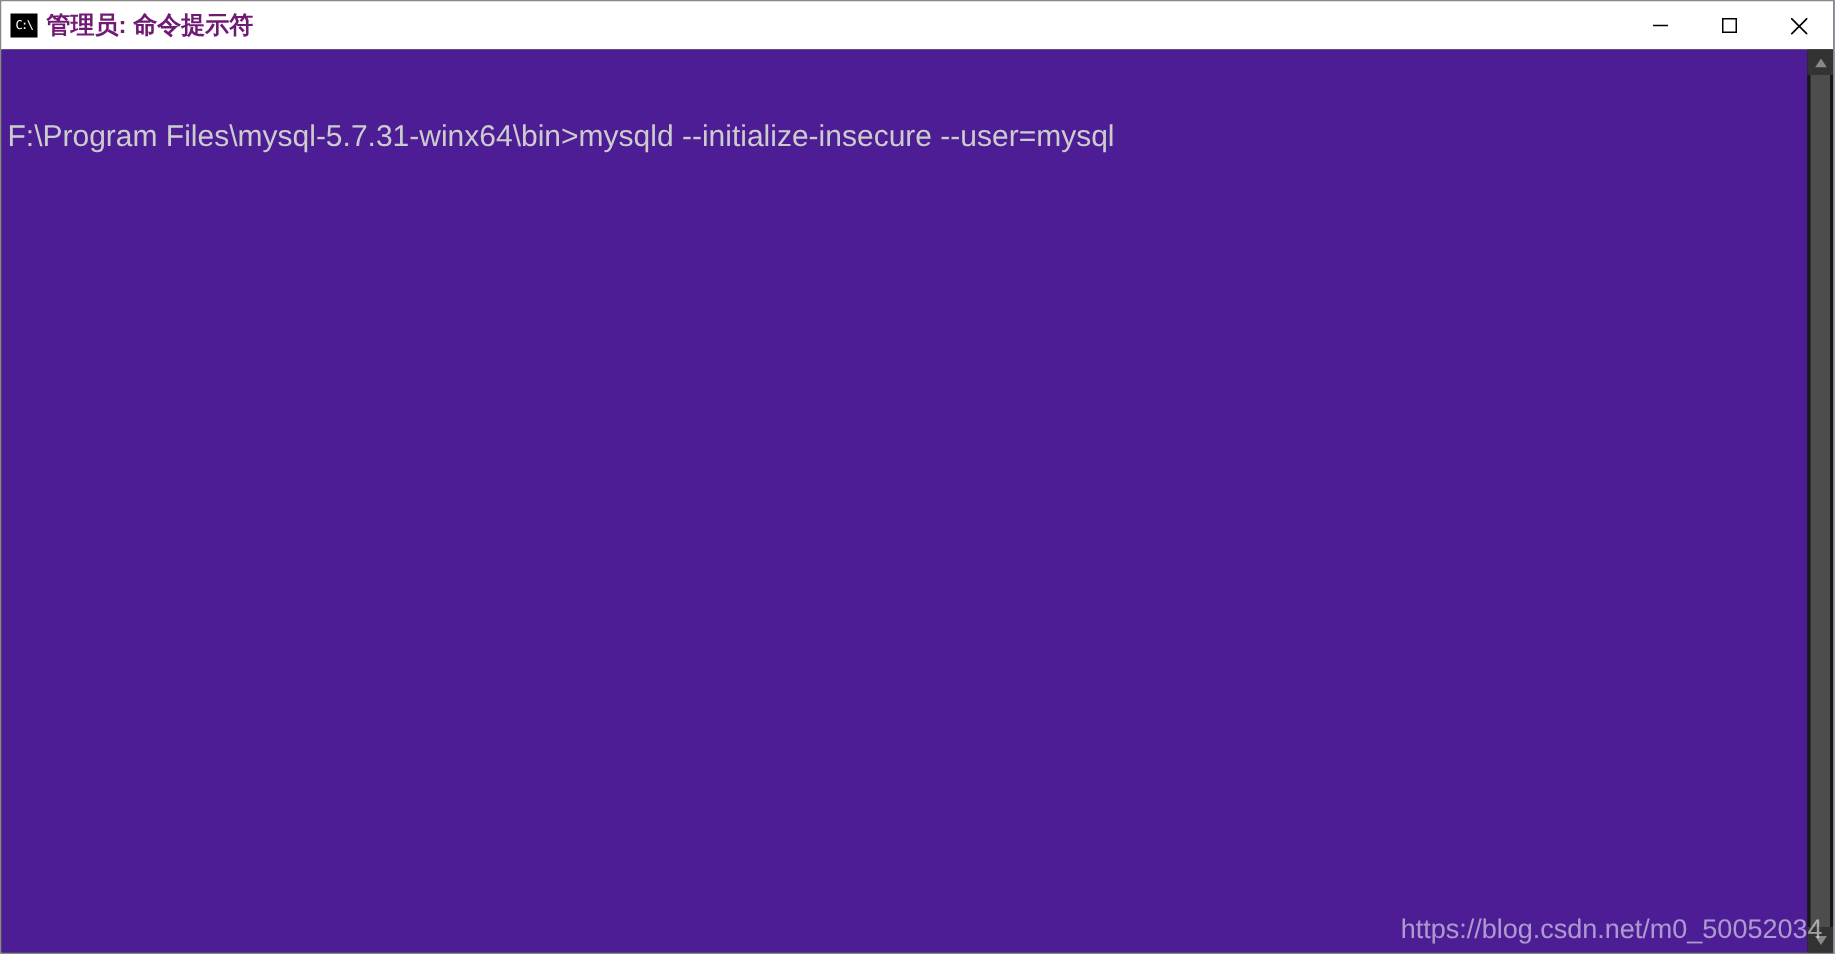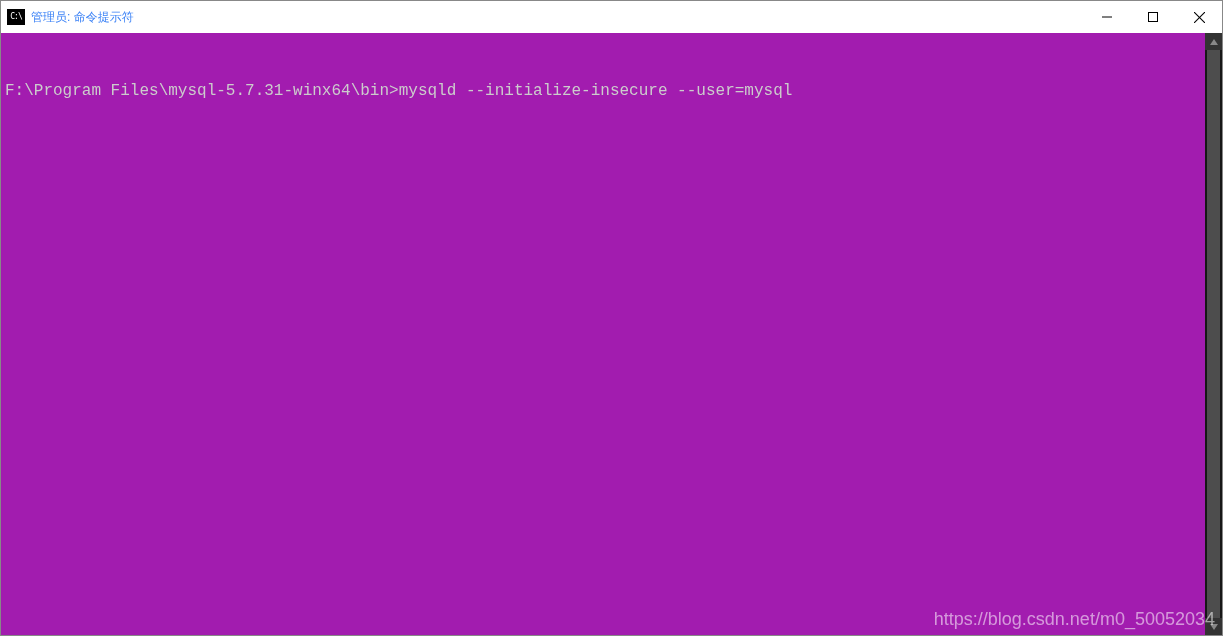--- a/index.html
+++ b/index.html
@@ -41,23 +41,24 @@
       justify-content: center;
     }
     .titlebar-icon-inner {
       color: #fff;
       font-size: 8px;
       font-family: monospace;
       line-height: 1;
       letter-spacing: -1px;
     }
     .titlebar-text {
-      font-size: 12px;
-      color: #3b82f6;
+      font-size: 16px;
+      color: #701a75;
       flex: 1;
+      font-weight: bold;
     }
     .window-controls {
       display: flex;
       height: 100%;
     }
     .wc-btn {
       width: 46px;
       height: 100%;
       display: flex;
       align-items: center;
@@ -70,24 +71,24 @@
       fill: none;
     }
     .terminal-wrap {
       flex: 1;
       display: flex;
       background: #000;
       min-height: 0;
     }
     .terminal {
       flex: 1;
-      background: #a21caf;
+      background: #4c1d95;
       color: #cccccc;
-      font-family: Liberation Mono, monospace;
-      font-size: 16px;
+      font-family: Liberation Sans, sans-serif;
+      font-size: 20px;
       line-height: 20px;
       padding: 8px 0 0 4px;
       white-space: pre;
       overflow: hidden;
     }
     .terminal-line {
       display: block;
     }
     .scrollbar {
       width: 17px;

